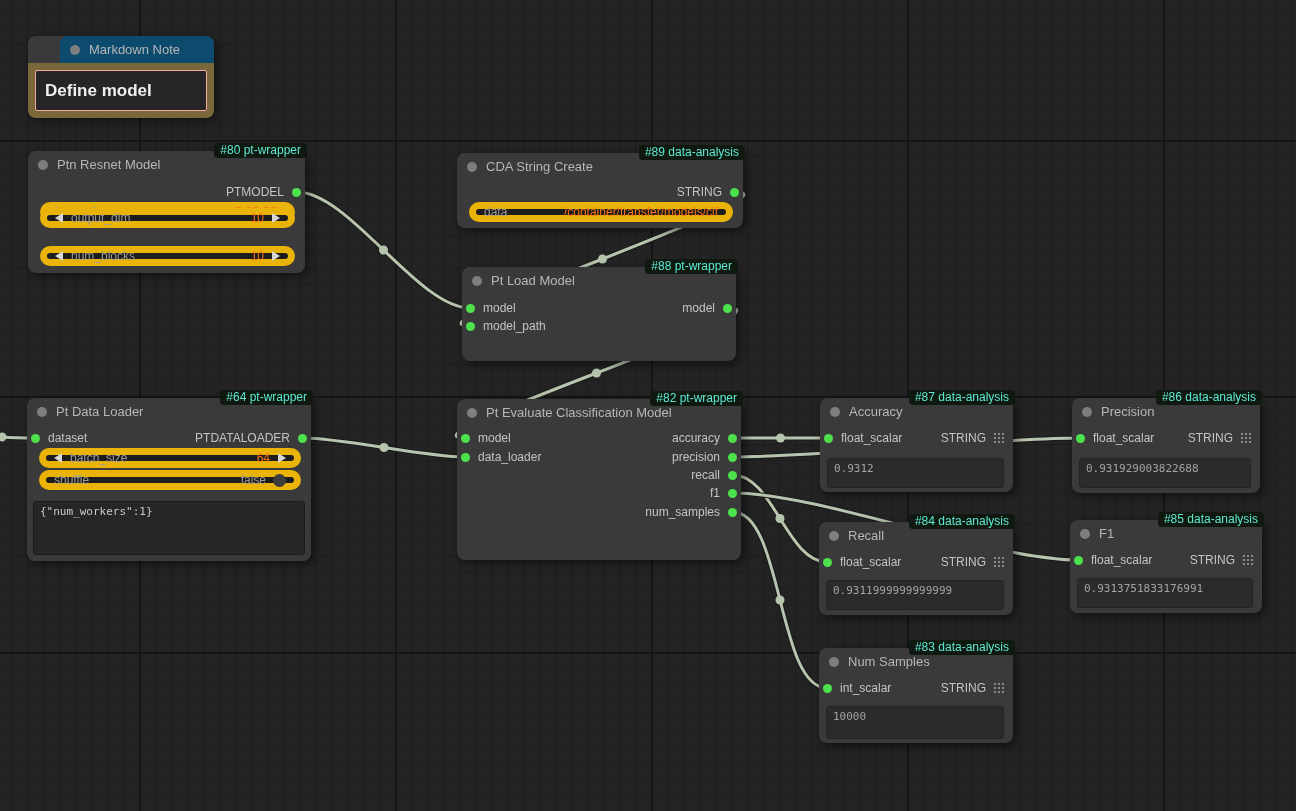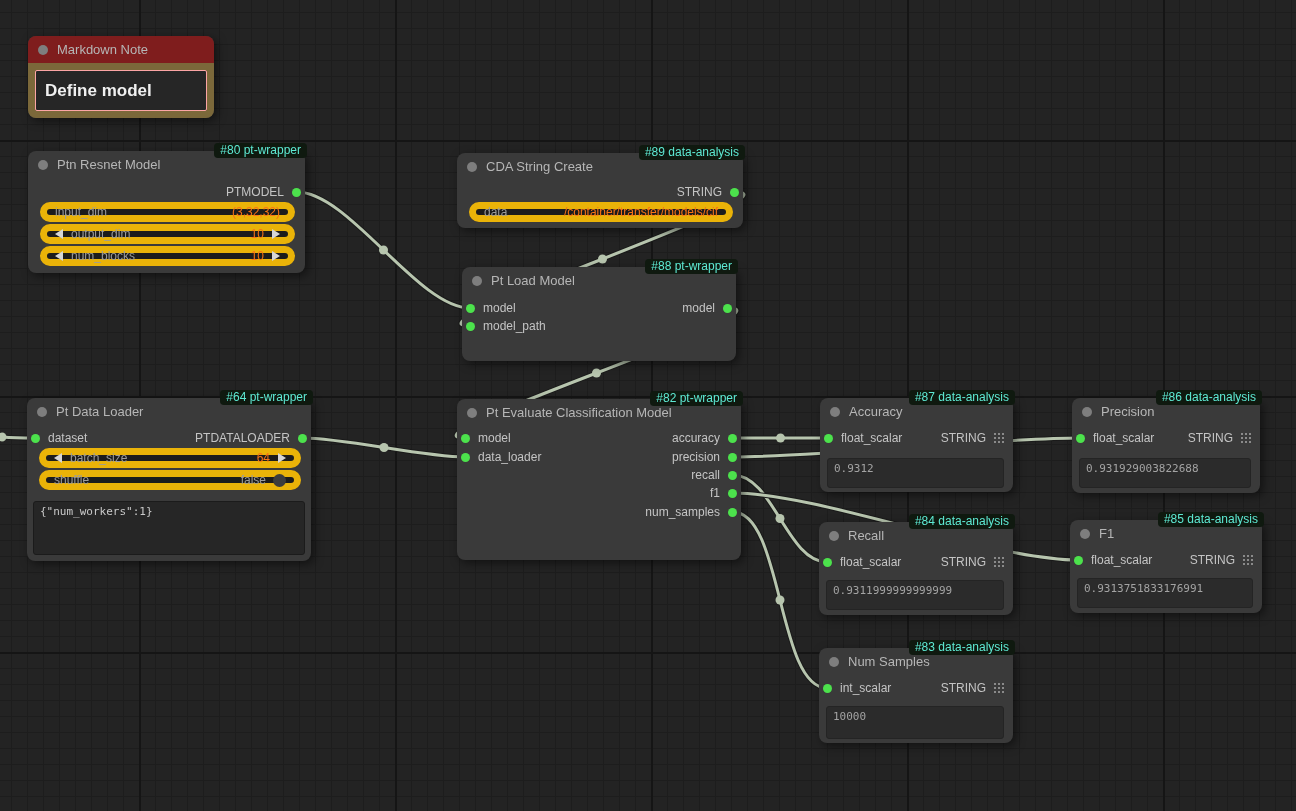--- a/index.html
+++ b/index.html
@@ -108,21 +108,21 @@
       <circle cx="596.5" cy="373" r="4.5" fill="#b7c5ae"></circle>
       <circle cx="384" cy="447.5" r="4.5" fill="#b7c5ae"></circle>
       <circle cx="780.5" cy="438" r="4.5" fill="#b7c5ae"></circle>
       <circle cx="906.5" cy="447.5" r="4.5" fill="#b7c5ae"></circle>
       <circle cx="780" cy="518.5" r="4.5" fill="#b7c5ae"></circle>
       <circle cx="905.5" cy="526.5" r="4.5" fill="#b7c5ae"></circle>
       <circle cx="780" cy="600" r="4.5" fill="#b7c5ae"></circle>
     </svg>
   <div id="node-layer">
       <div class="node" style="left: 28px; top: 36px; width: 186px; height: 82px;">
-        <div class="header" style="background: #7f1d1d;">
+        <div class="header" style="background: #0c4a6e; margin-left: 32px;">
           <span class="hdot"></span>
           <span class="title">Markdown Note</span>
         </div>
         <div class="note-body">
           <div class="note-inner">Define model</div>
         </div>
       </div>
       <div class="node" style="left: 28px; top: 151px; width: 277px; height: 122px;">
         <div class="badge">#80 pt-wrapper</div>
         <div class="header">
@@ -131,21 +131,21 @@
         </div>
         <div class="slot slot-out" style="top: 32px;">
           <span class="slot-label">PTMODEL</span>
           <span class="pdot"></span>
         </div>
         <div class="pill" style="top: 51px;">
           <span class="wlabel">input_dim</span>
           <span class="wspacer"></span>
           <span class="wvalue">(3,32,32)</span>
         </div>
-        <div class="pill" style="top: 73px; text-align: center;">
+        <div class="pill" style="top: 57px; text-align: center;">
           <span class="arr-l"></span>
           <span class="wlabel">output_dim</span>
           <span class="wspacer"></span>
           <span class="wvalue">10</span>
           <span class="arr-r"></span>
         </div>
         <div class="pill" style="top: 95px;">
           <span class="arr-l"></span>
           <span class="wlabel">num_blocks</span>
           <span class="wspacer"></span>

